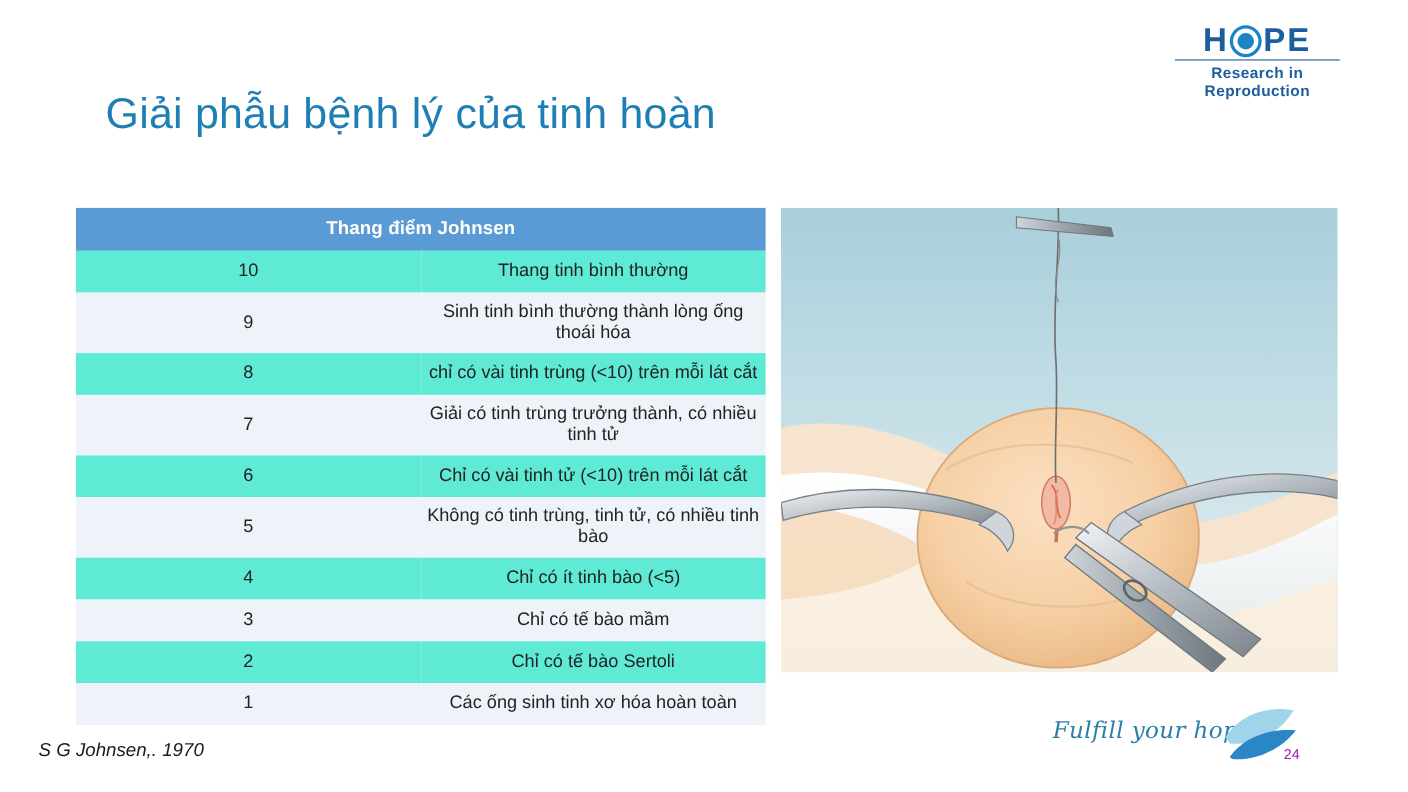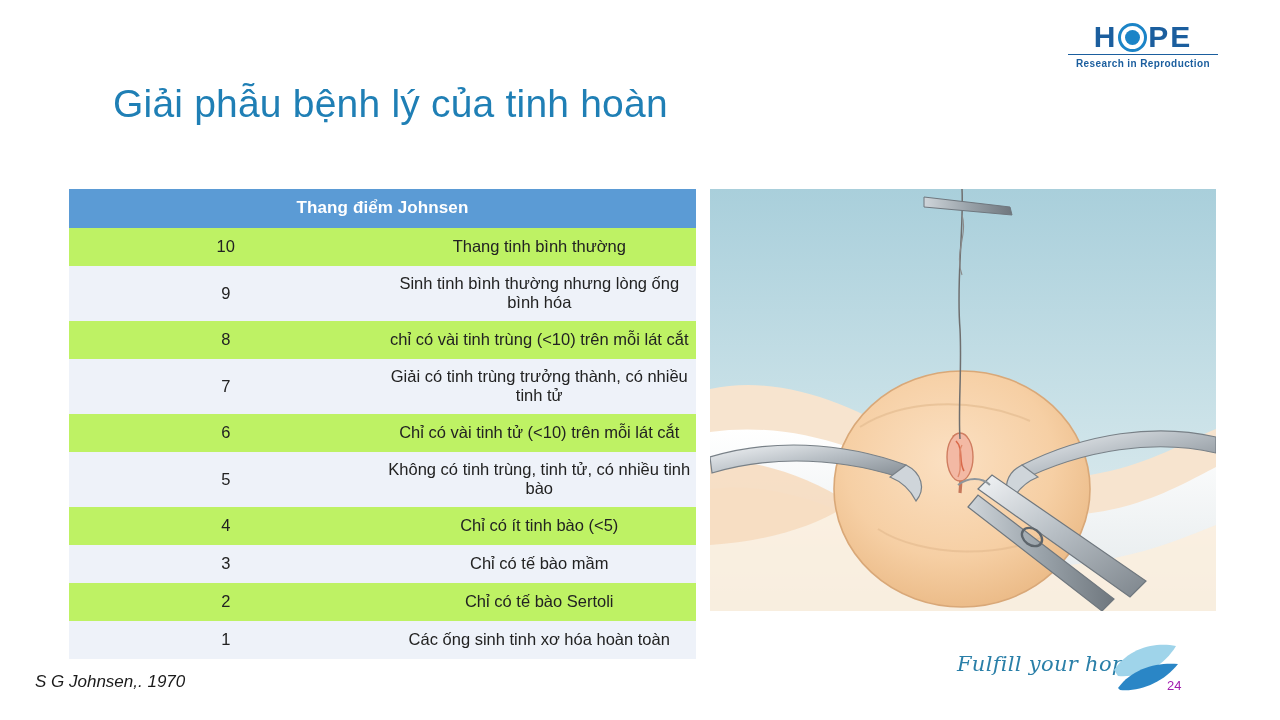--- a/index.html
+++ b/index.html
@@ -48,21 +48,21 @@
     content: "";
     position: absolute;
     left: 4px;
     top: 4px;
     width: 15px;
     height: 15px;
     background: #1b84c7;
     border-radius: 50%;
   }
   .logo-sub {
-    font-size: 10px;
+    font-size: 14px;
     color: #1b5e9e;
     letter-spacing: 0.4px;
     margin-top: 3px;
     font-weight: 600;
   }
   .logo-rule {
     height: 1px;
     background: #1b5e9e;
     margin: 2px 0 3px 0;
   }
@@ -70,21 +70,20 @@
   
   .slide-title {
     position: absolute;
     left: 96px;
     top: 82px;
     font-size: 39px;
     color: #1f7fb5;
     font-weight: 400;
     letter-spacing: 0.2px;
     white-space: nowrap;
-    margin-left: 17px;
   }
 
   
   .johnsen-table {
     position: absolute;
     left: 69px;
     top: 189px;
     width: 627px;
     border-collapse: collapse;
     table-layout: fixed;
@@ -98,21 +97,21 @@
     text-align: center;
     letter-spacing: 0.1px;
   }
   .johnsen-table td {
     font-size: 16.5px;
     color: #222222;
     text-align: center;
     padding: 8px 0 9px 0;
     height: 21px;
   }
-  .johnsen-table tr.odd td { background: #bef264; }
+  .johnsen-table tr.odd td { background: #5eead4; }
   .johnsen-table tr.even td { background: #eef2f9; }
   .col-score { width: 91px; }
 
   
   .figure {
     position: absolute;
     left: 710px;
     top: 189px;
     width: 506px;
     height: 422px;
@@ -177,21 +176,21 @@
       <th colspan="2">Thang điểm Johnsen</th>
     </tr>
   </thead>
   <tbody>
       <tr class="odd">
         <td class="col-score">10</td>
         <td>Thang tinh bình thường</td>
       </tr>
       <tr class="even">
         <td class="col-score">9</td>
-        <td>Sinh tinh bình thường nhưng lòng ống bình hóa</td>
+        <td>Sinh tinh bình thường thành lòng ống thoái hóa</td>
       </tr>
       <tr class="odd">
         <td class="col-score">8</td>
         <td>chỉ có vài tinh trùng (&lt;10) trên mỗi lát cắt</td>
       </tr>
       <tr class="even">
         <td class="col-score">7</td>
         <td>Giải có tinh trùng trưởng thành, có nhiều tinh tử</td>
       </tr>
       <tr class="odd">

